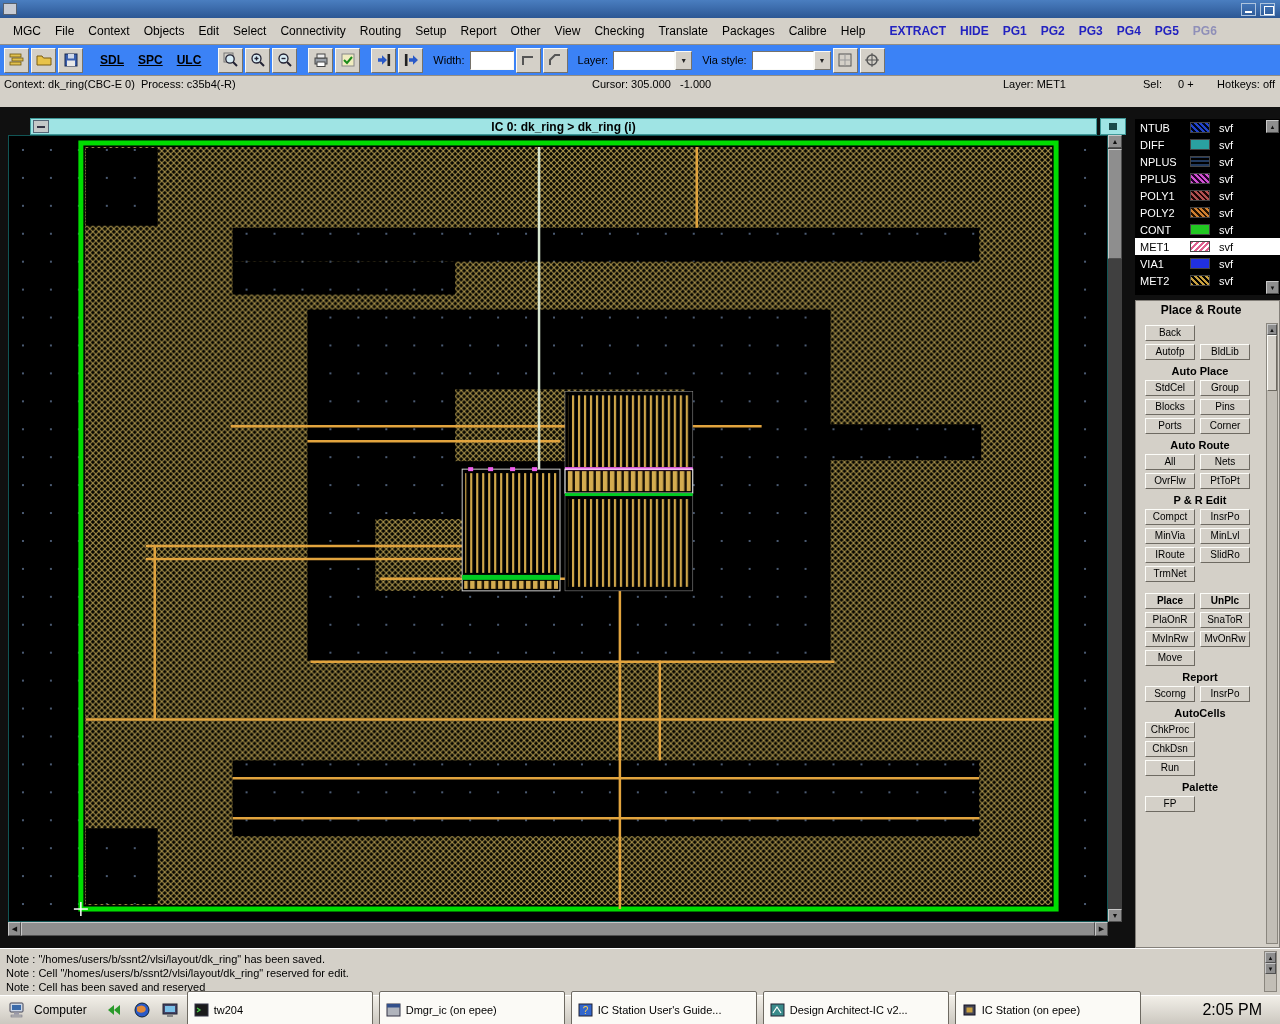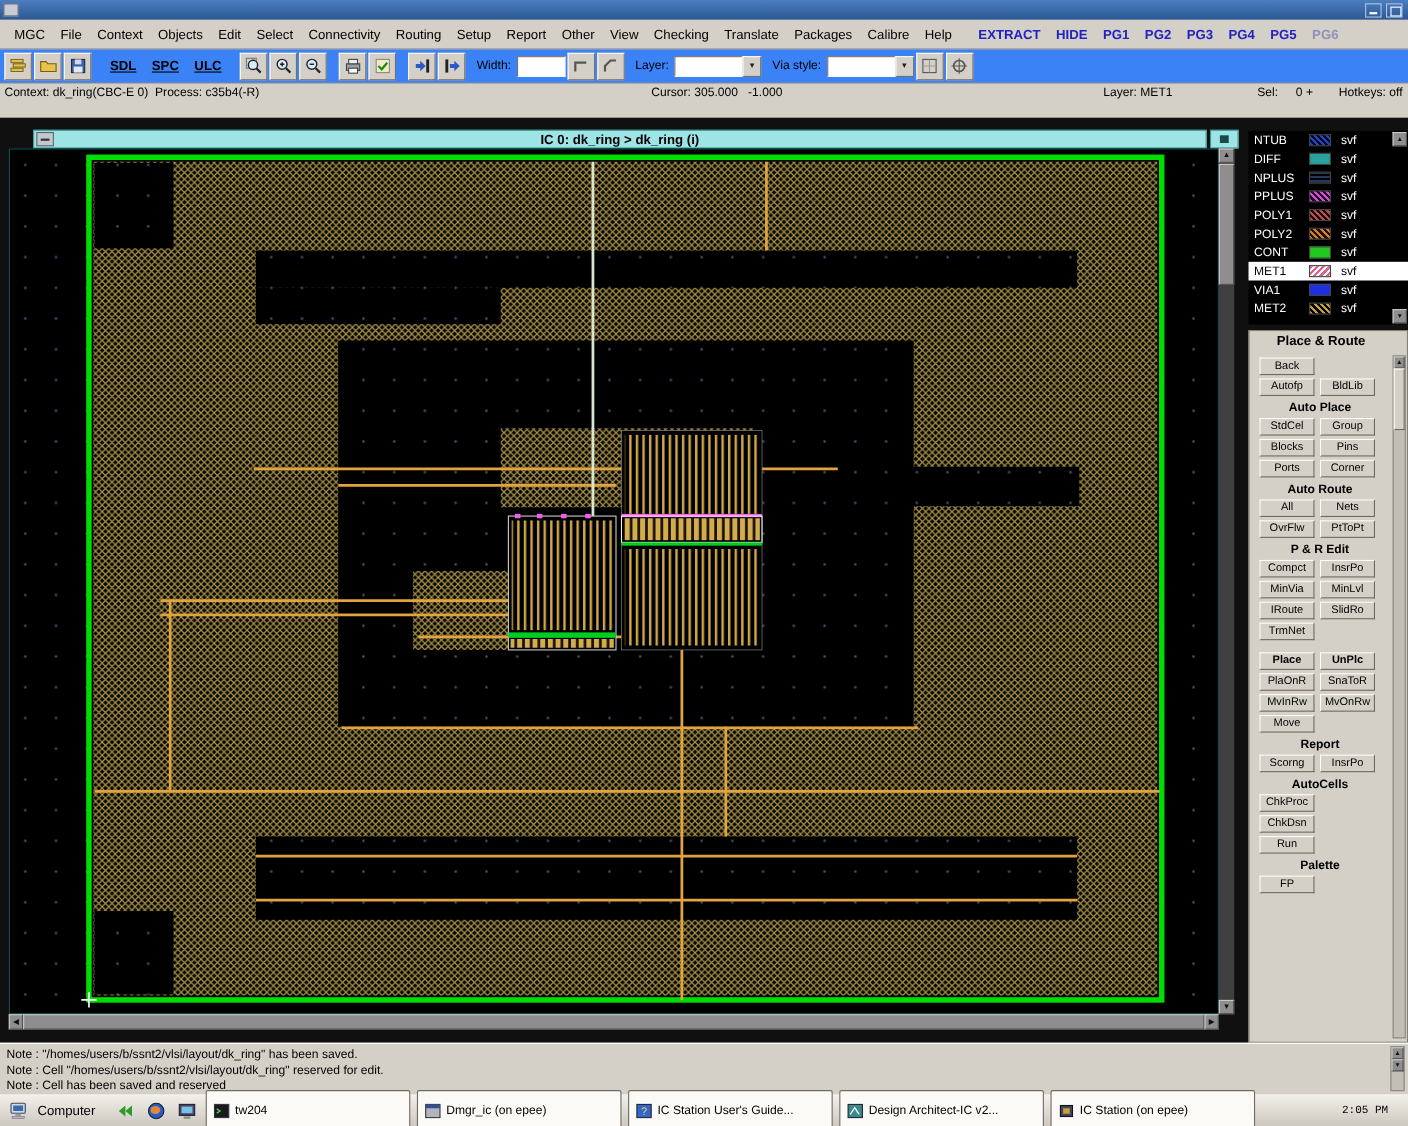--- a/index.html
+++ b/index.html
@@ -121,21 +121,21 @@
 
   
   .taskbar { position:absolute; left:0; top:995px; width:1280px; height:29px;
     background:linear-gradient(#f2efe8,#ccc8c0); border-top:1px solid #fff;
     display:flex; align-items:center; padding:0 6px; gap:6px; }
   .computer { display:flex; align-items:center; gap:6px; font-size:12px; color:#000; padding:2px 10px 2px 2px; }
   .tb-icon { width:22px; height:22px; display:flex; align-items:center; justify-content:center; }
   .taskbtn { height:22px; flex:0 0 186px; background:#fbfaf6; border:1px solid #6e6a62; border-radius:2px;
     display:flex; align-items:center; gap:5px; padding:18px 6px; font-size:11px; color:#000;
     overflow:hidden; white-space:nowrap; box-shadow:inset 0 1px 0 #fff; }
-  .clock { margin-left:auto; font-size:10px; color:#000; padding:3px 12px;font-family:Liberation Mono, monospace; }
+  .clock { margin-left:auto; font-size:16px; color:#000; padding:3px 12px; }
 </style>
 </head>
 <body>
 
 <div class="screen">
 
   <div class="titlebar">
     <div class="ticon"></div>
     <div class="win-btns">
       <div class="win-btn min"></div>

